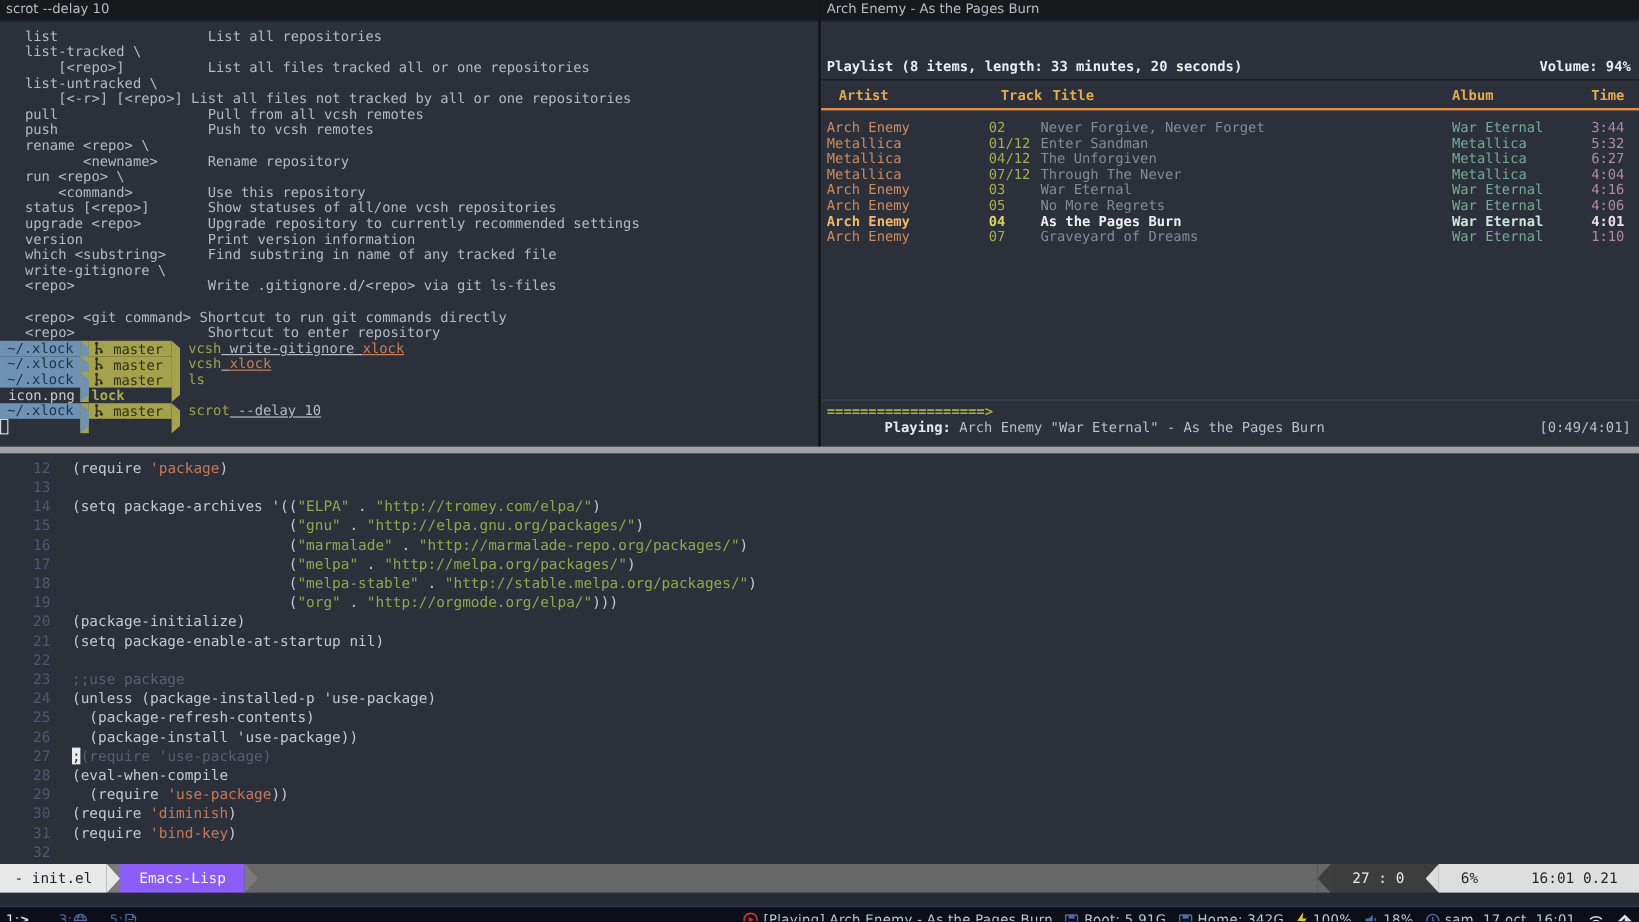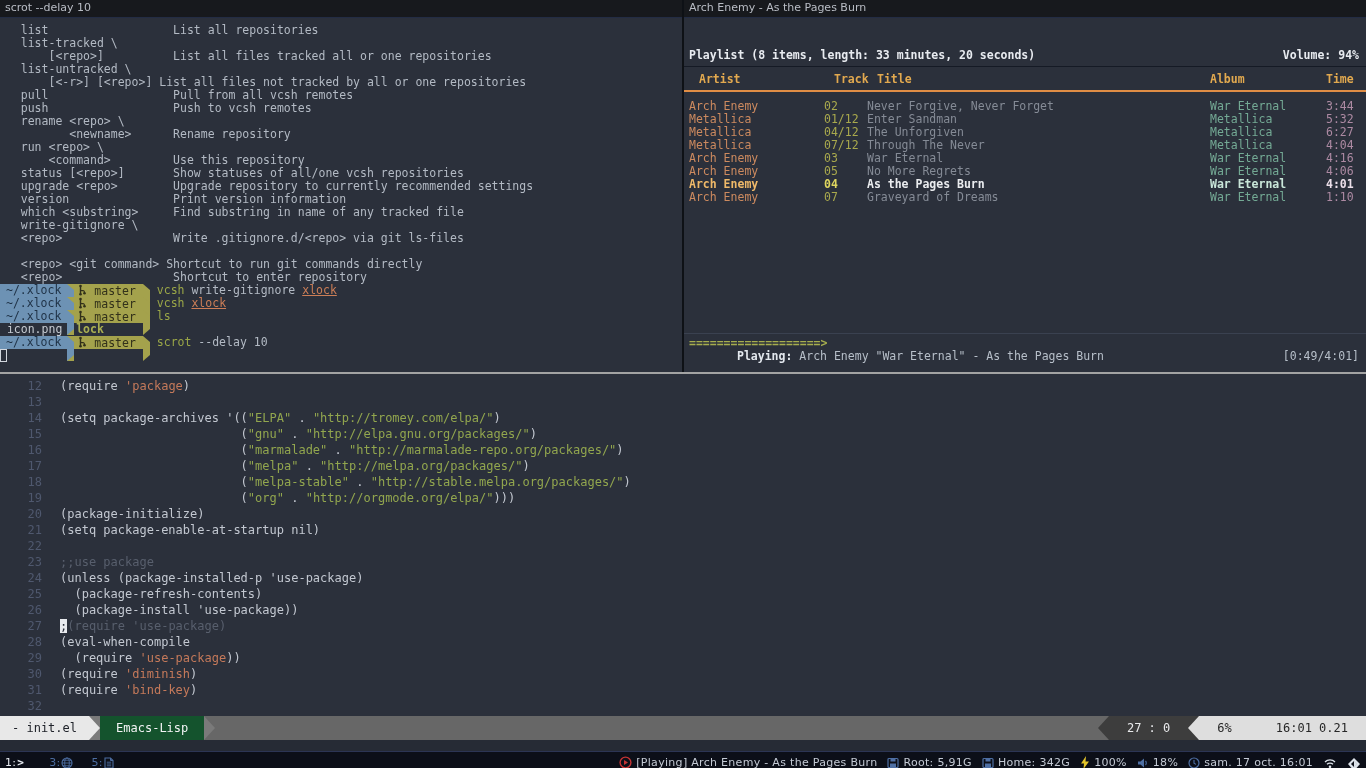--- a/index.html
+++ b/index.html
@@ -1,39 +1,39 @@
 <!DOCTYPE html>
 <html><head>
 <meta charset="utf-8">
 <style>
   html,body{margin:0;padding:0;background:#000;}
   .screen{position:relative;width:1366px;height:768px;background:#2b303b;overflow:hidden;
           font-family:"DejaVu Sans Mono",monospace;}
   
-  .top-row{display:flex;height:372px;border-bottom:2px solid #a3a3a3;}
+  .top-row{display:flex;height:372px;border-bottom:6px solid #a3a3a3;}
   .win{display:flex;flex-direction:column;background:#2b303b;}
   .term-win{width:682px;border-right:2px solid #0e1116;}
   .player-win{flex:1;position:relative;gap:26px;}
   .titlebar{height:17px;flex:none;background:#17191d;color:#b9bdc5;
             font-family:"DejaVu Sans",sans-serif;font-size:11px;line-height:16px;
             padding:0 5px;border-bottom:1px solid #232c44;white-space:nowrap;overflow:hidden;}
   
   .term-body{flex:1;padding:6px 0 0 0;font-size:11.5px;line-height:13px;overflow:hidden;}
   .tline{height:13px;white-space:pre;color:#b3bac4;}
   .tline span{display:inline-block;height:13px;line-height:13px;vertical-align:top;}
   .h{color:#b3bac4;}
   .pp{background:#6d92b4;color:#1e3145;padding:0 6px;}
   .a1{width:0;height:0;border-top:6.5px solid transparent;border-bottom:6.5px solid transparent;
       border-left:7px solid #6d92b4;background:#a4a24c;}
   .pb{background:#a4a24c;color:#32311a;padding:0 7px 0 4px;}
   .pb svg{vertical-align:-1px;}
   .a2{width:0;height:0;border-top:6.5px solid transparent;border-bottom:6.5px solid transparent;
       border-left:7px solid #a4a24c;background:transparent;}
   .cmd{color:#9aa647;}
-  .arg{color:#b3bac4;}
+  .arg{color:#b3bac4;text-decoration:underline;}
   .lnk{color:#cc7e57;text-decoration:underline;text-align:right;}
   .file{color:#c6cbd2;}
   .dir{color:#a9af52;font-weight:bold;}
   .sp{color:#b3bac4;}
   .cur{width:7px;height:12px;border:1px solid #d2d7de;box-sizing:border-box;}
   
   .player-body{flex:1;position:relative;font-size:11.5px;line-height:13px;overflow:hidden;}
   .pl-info{display:flex;align-items:center;height:22px;font-weight:bold;color:#e8ebf0;
            padding:0 7px 0 5px;border-bottom:1px solid #151a25;}
   .pl-info .vol{margin-left:auto;}
@@ -60,21 +60,21 @@
   
   .emacs-buffer{height:338px;padding-top:4px;font-size:12px;line-height:16px;overflow:hidden;}
   .eline{height:16px;white-space:pre;color:#c3c8d1;}
   .eline .ln{display:inline-block;width:42px;margin-right:18px;text-align:right;color:#4f586e;}
   .str{color:#92a64e;} .sym{color:#c4795a;} .com{color:#585f6d;}
   .code{color:#c3c8d1;}
   .cursor{background:#e8eaee;color:#2b303b;}
   .modeline{display:flex;height:24px;line-height:24px;font-size:12px;align-items:stretch;
             white-space:nowrap;}
   .ml-buffer{background:#e8e8e8;color:#20232a;padding:0 12px;}
-  .ml-mode{background:#14532d;color:#f3f4f5;padding:0 16px;}
+  .ml-mode{background:#8b5cf6;color:#f3f4f5;padding:0 16px;}
   .ml-mid{flex:1;background:#676767;}
   .ml-pos{background:#3d3d3d;color:#e9eaec;padding:0 18px;}
   .ml-right{background:#dedede;color:#272727;display:flex;gap:44px;padding:0 18px;}
   .ar{width:0;height:0;border-top:12px solid transparent;border-bottom:12px solid transparent;flex:none;}
   .ar-r1{border-left:11px solid #e8e8e8;background:#7a7a7a;}
   .ar-r2{border-left:11px solid #7a7a7a;background:#676767;}
   .ar-l1{border-right:11px solid #3d3d3d;background:#676767;}
   .ar-l2{border-right:11px solid #dedede;background:#3d3d3d;}
   .minibuffer{height:11px;background:#262b35;}
   

